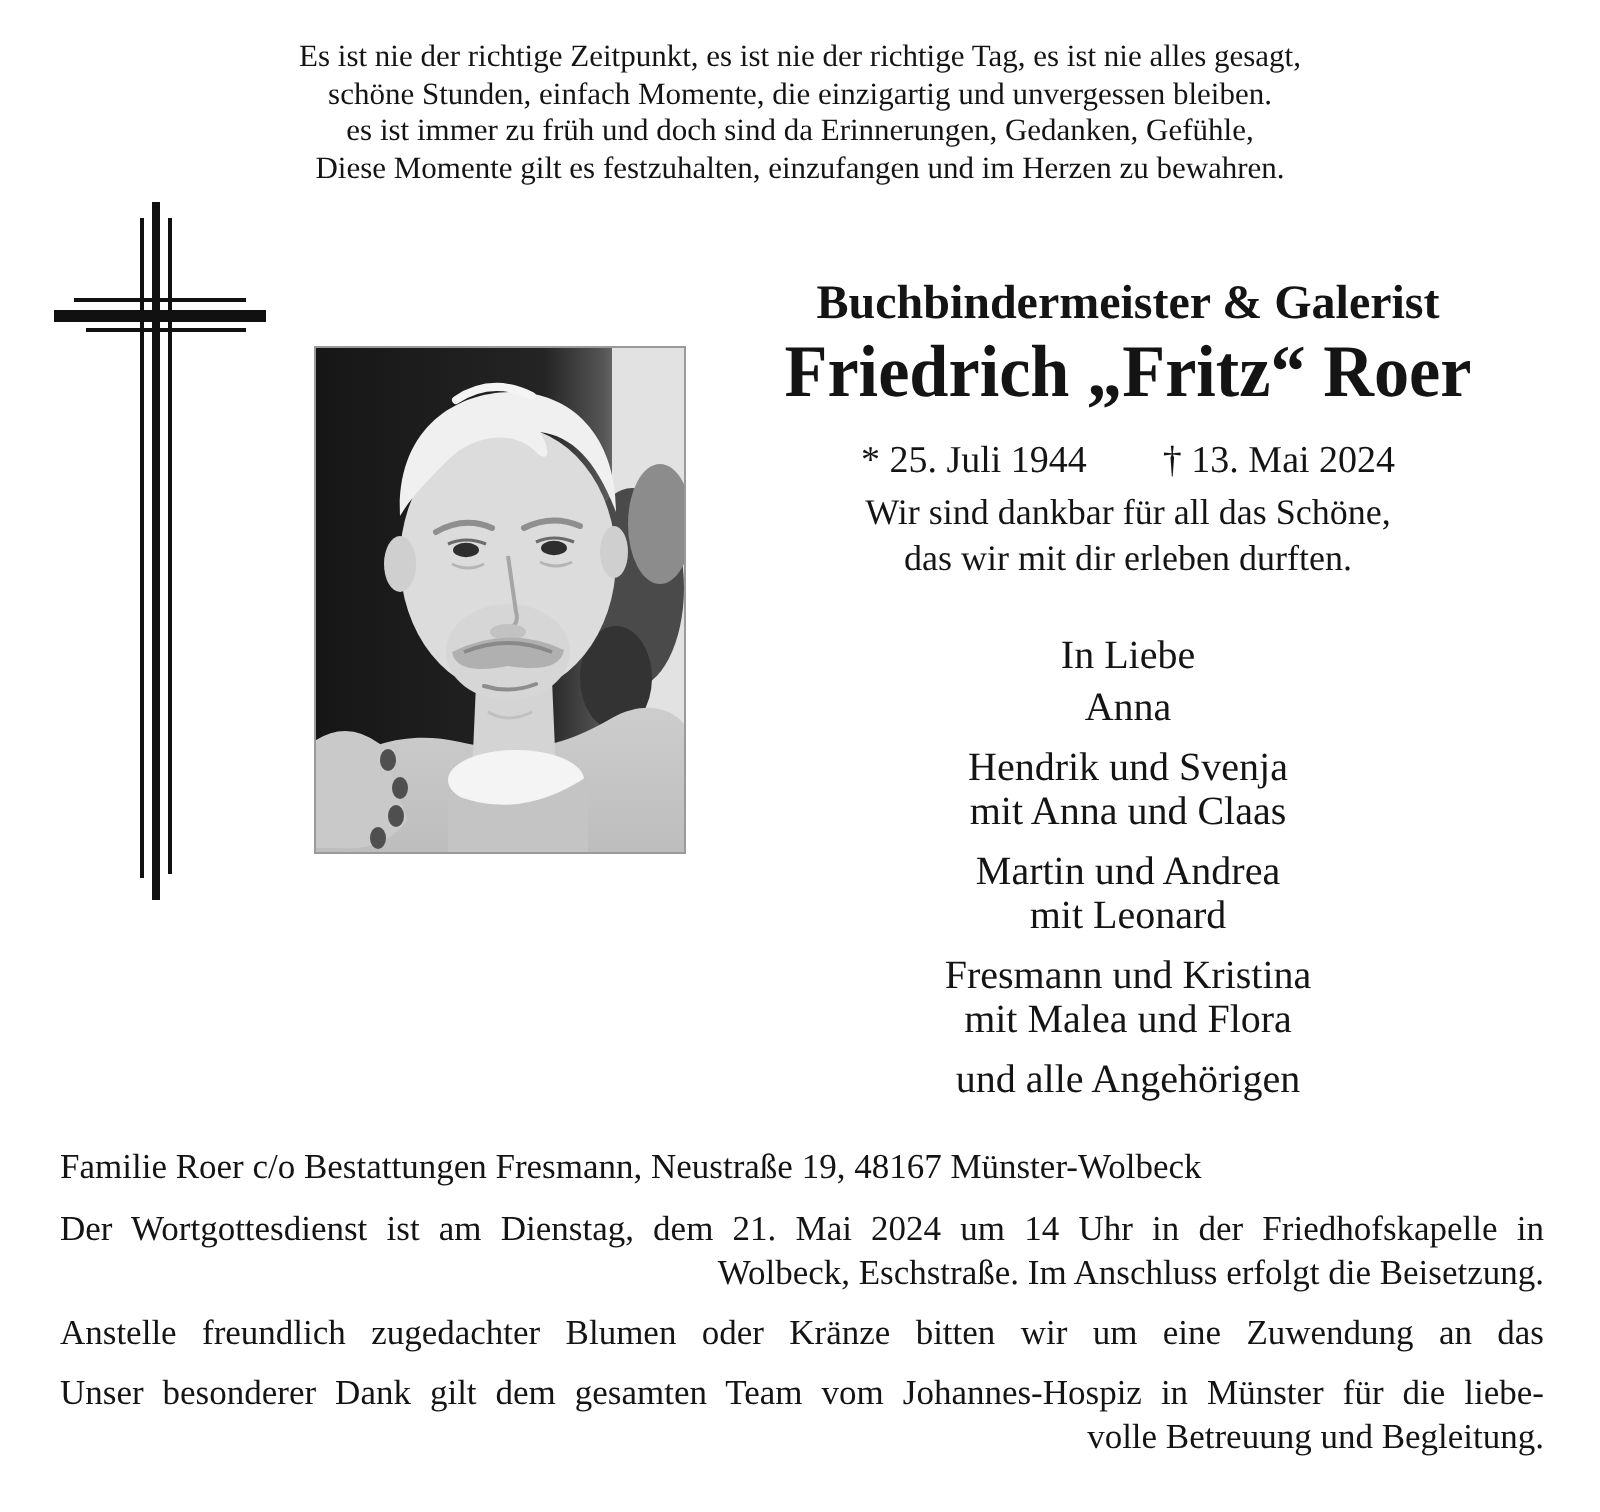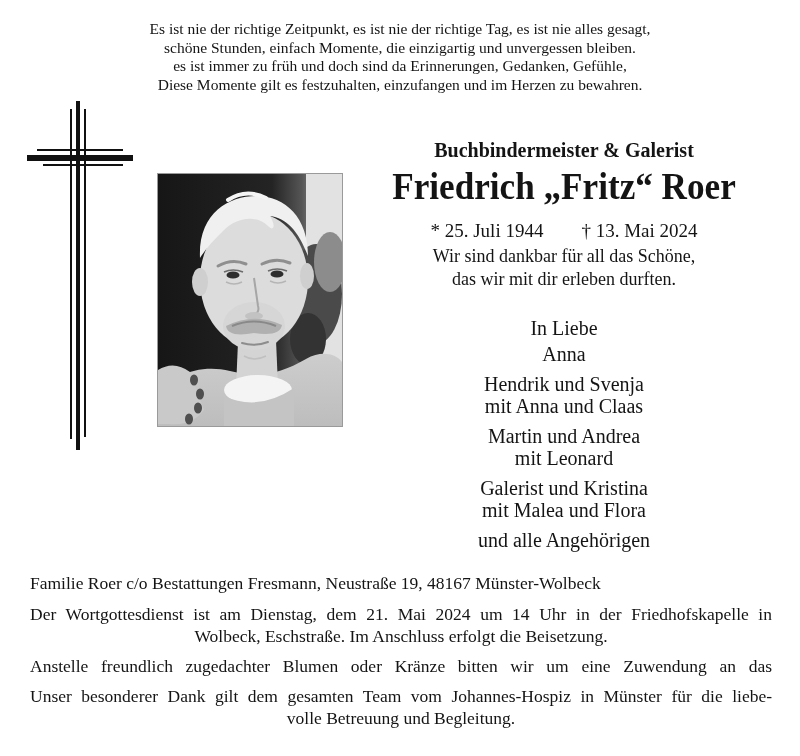--- a/index.html
+++ b/index.html
@@ -16,40 +16,40 @@
   
   .cross{position:absolute;left:27px;top:100px;}
   
   .photo-frame{
     position:absolute;left:157px;top:173px;width:184px;height:252px;
     border:1px solid #9a9a9a;background:#202020;
   }
   .photo-frame svg{display:block;}
   
   .right-col{position:absolute;left:375px;top:0;width:378px;text-align:center;}
-  .profession{position:absolute;top:139px;left:0;width:100%;font-weight:bold;font-size:20px;}
+  .profession{position:absolute;top:139px;left:0;width:100%;font-weight:bold;font-size:24px;}
   .name{
     position:absolute;top:166px;left:0;width:100%;margin:0;
     font-weight:bold;font-size:37px;line-height:42px;white-space:nowrap;
     transform:scaleX(.95);transform-origin:50% 50%;
   }
   .dates{position:absolute;top:220px;left:0;width:100%;font-size:19px;}
   .dates span{display:inline-block;}
   .dates .gap{width:38px;}
   .tribute{position:absolute;top:245px;left:0;width:100%;font-size:18px;line-height:22.5px;}
   .family{position:absolute;top:317px;left:0;width:100%;font-size:20px;line-height:22px;}
   .family .group{margin-bottom:8px;}
   .family .group.first{margin-bottom:4px;}
   
   .footer{position:absolute;left:30px;top:572px;width:742px;font-size:17.5px;line-height:22px;}
   .contact{margin-bottom:9px;}
   .para{margin-bottom:8px;}
   .jline{text-align:justify;height:22px;overflow:hidden;}
   .jline::after{content:"";display:inline-block;width:100%;}
-  .pline{text-align:center;}
+  .pline{text-align:right;}
 </style>
 </head>
 <body>
 
 <div class="sheet">
 
   <div class="intro">
     <div>Es ist nie der richtige Zeitpunkt, es ist nie der richtige Tag, es ist nie alles gesagt,</div>
     <div>schöne Stunden, einfach Momente, die einzigartig und unvergessen bleiben.</div>
     <div>es ist immer zu früh und doch sind da Erinnerungen, Gedanken, Gefühle,</div>
@@ -145,21 +145,21 @@
       </div>
       <div class="group">
         <div>Hendrik und Svenja</div>
         <div>mit Anna und Claas</div>
       </div>
       <div class="group">
         <div>Martin und Andrea</div>
         <div>mit Leonard</div>
       </div>
       <div class="group">
-        <div>Galerist und Kristina</div>
+        <div>Fresmann und Kristina</div>
         <div>mit Malea und Flora</div>
       </div>
       <div class="group">
         <div>und alle Angehörigen</div>
       </div>
     </div>
   </div>
 
   <div class="footer">
     <div class="contact">Familie Roer c/o Bestattungen Fresmann, Neustraße 19, 48167 Münster-Wolbeck</div>

